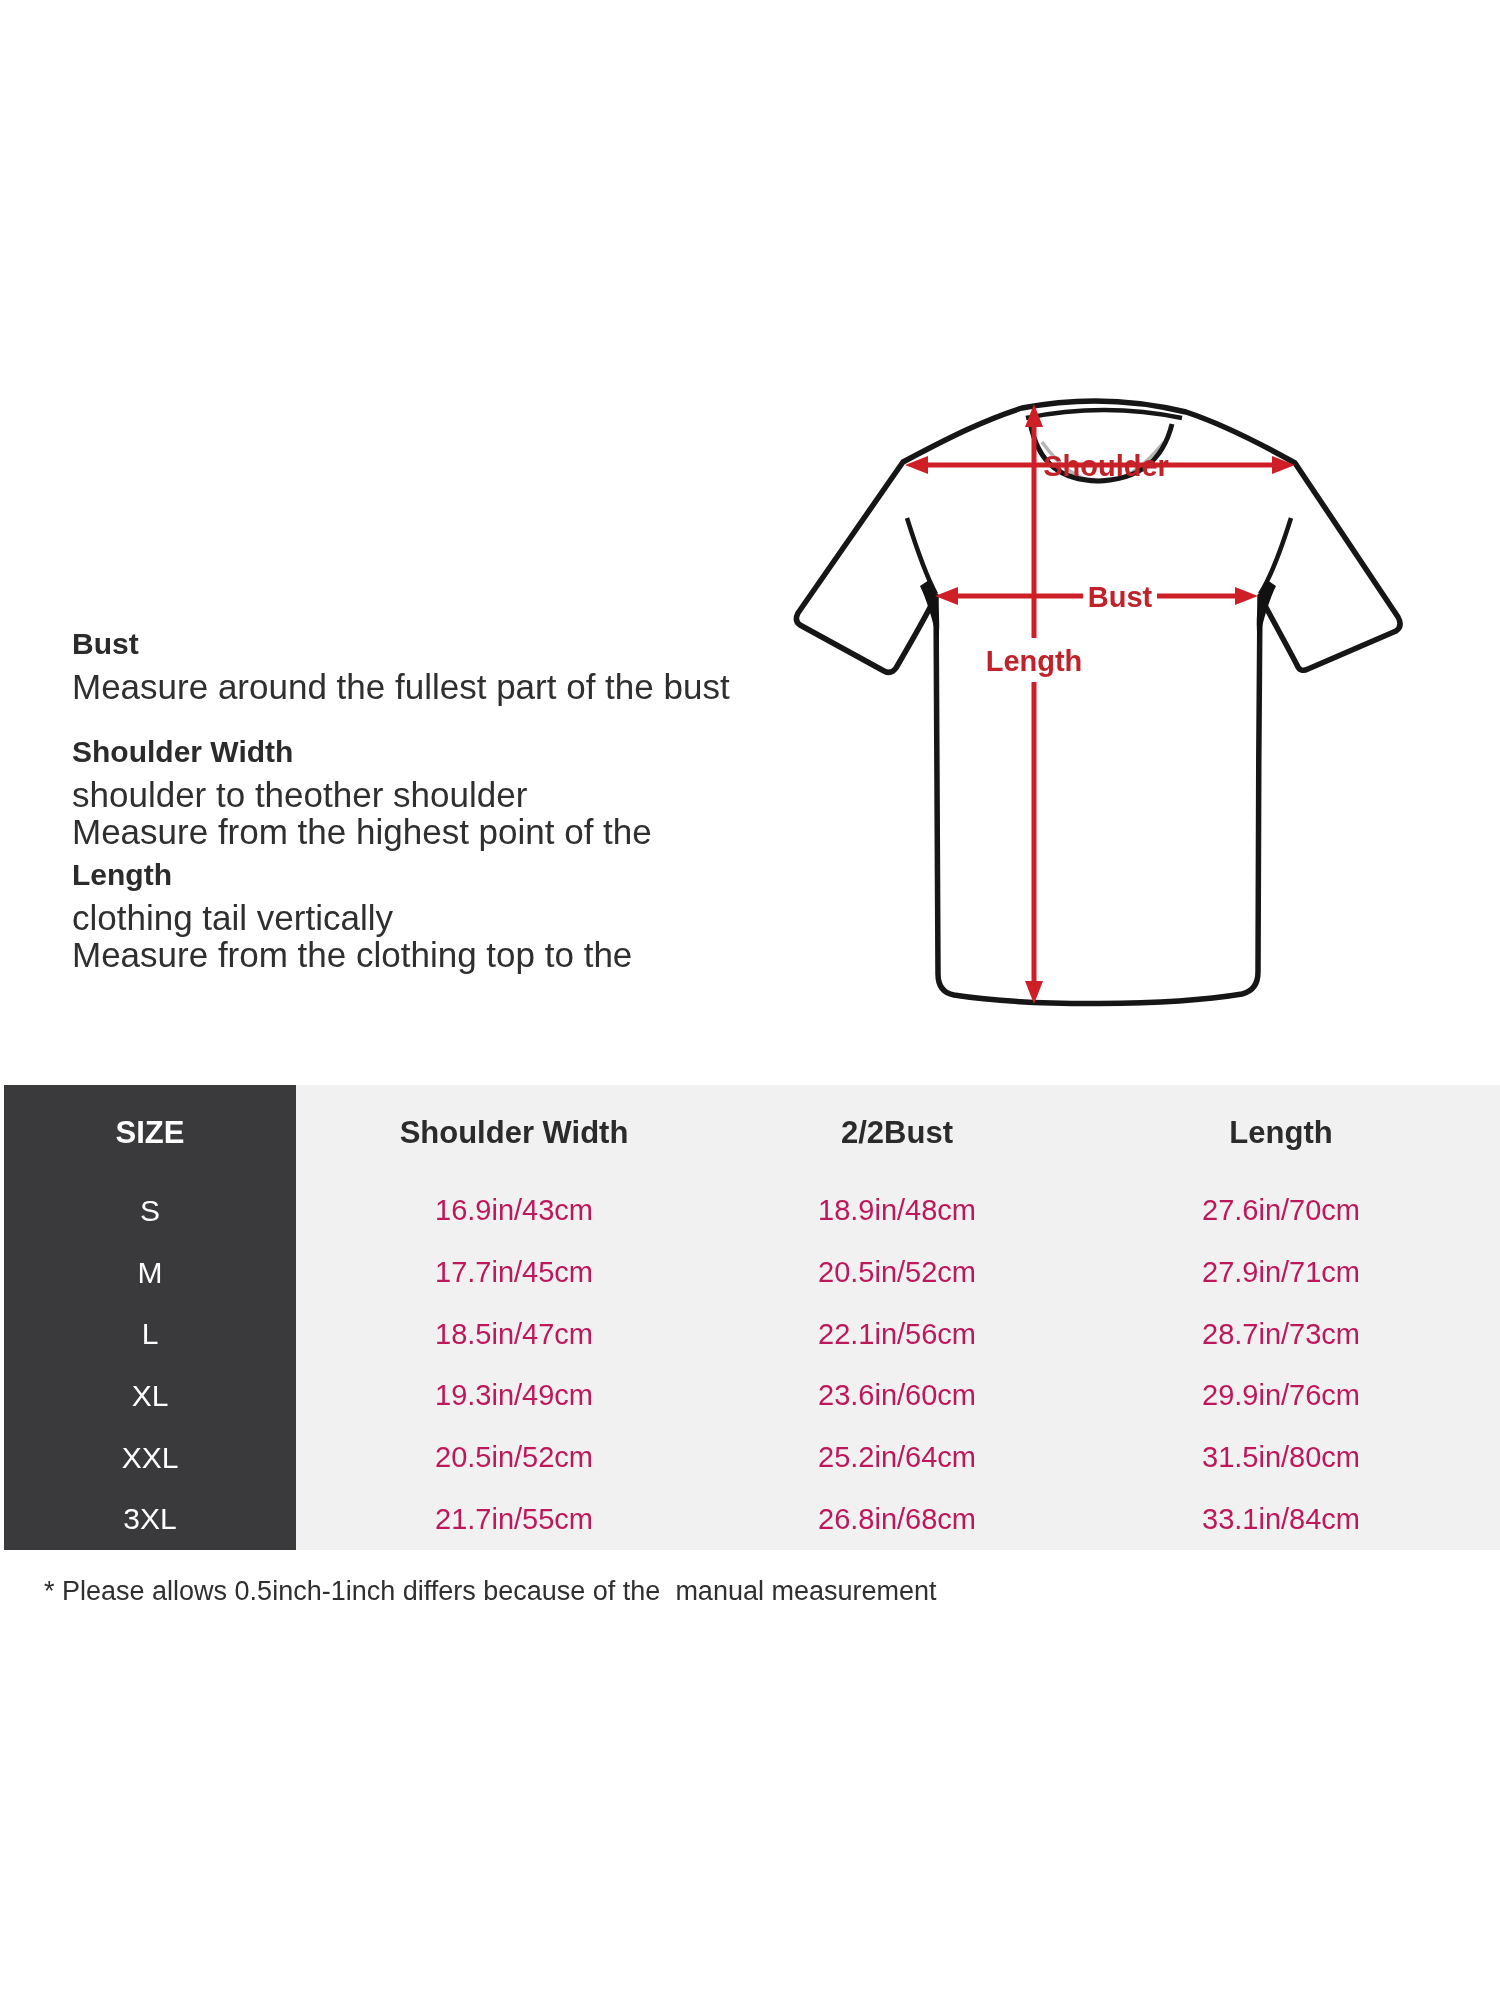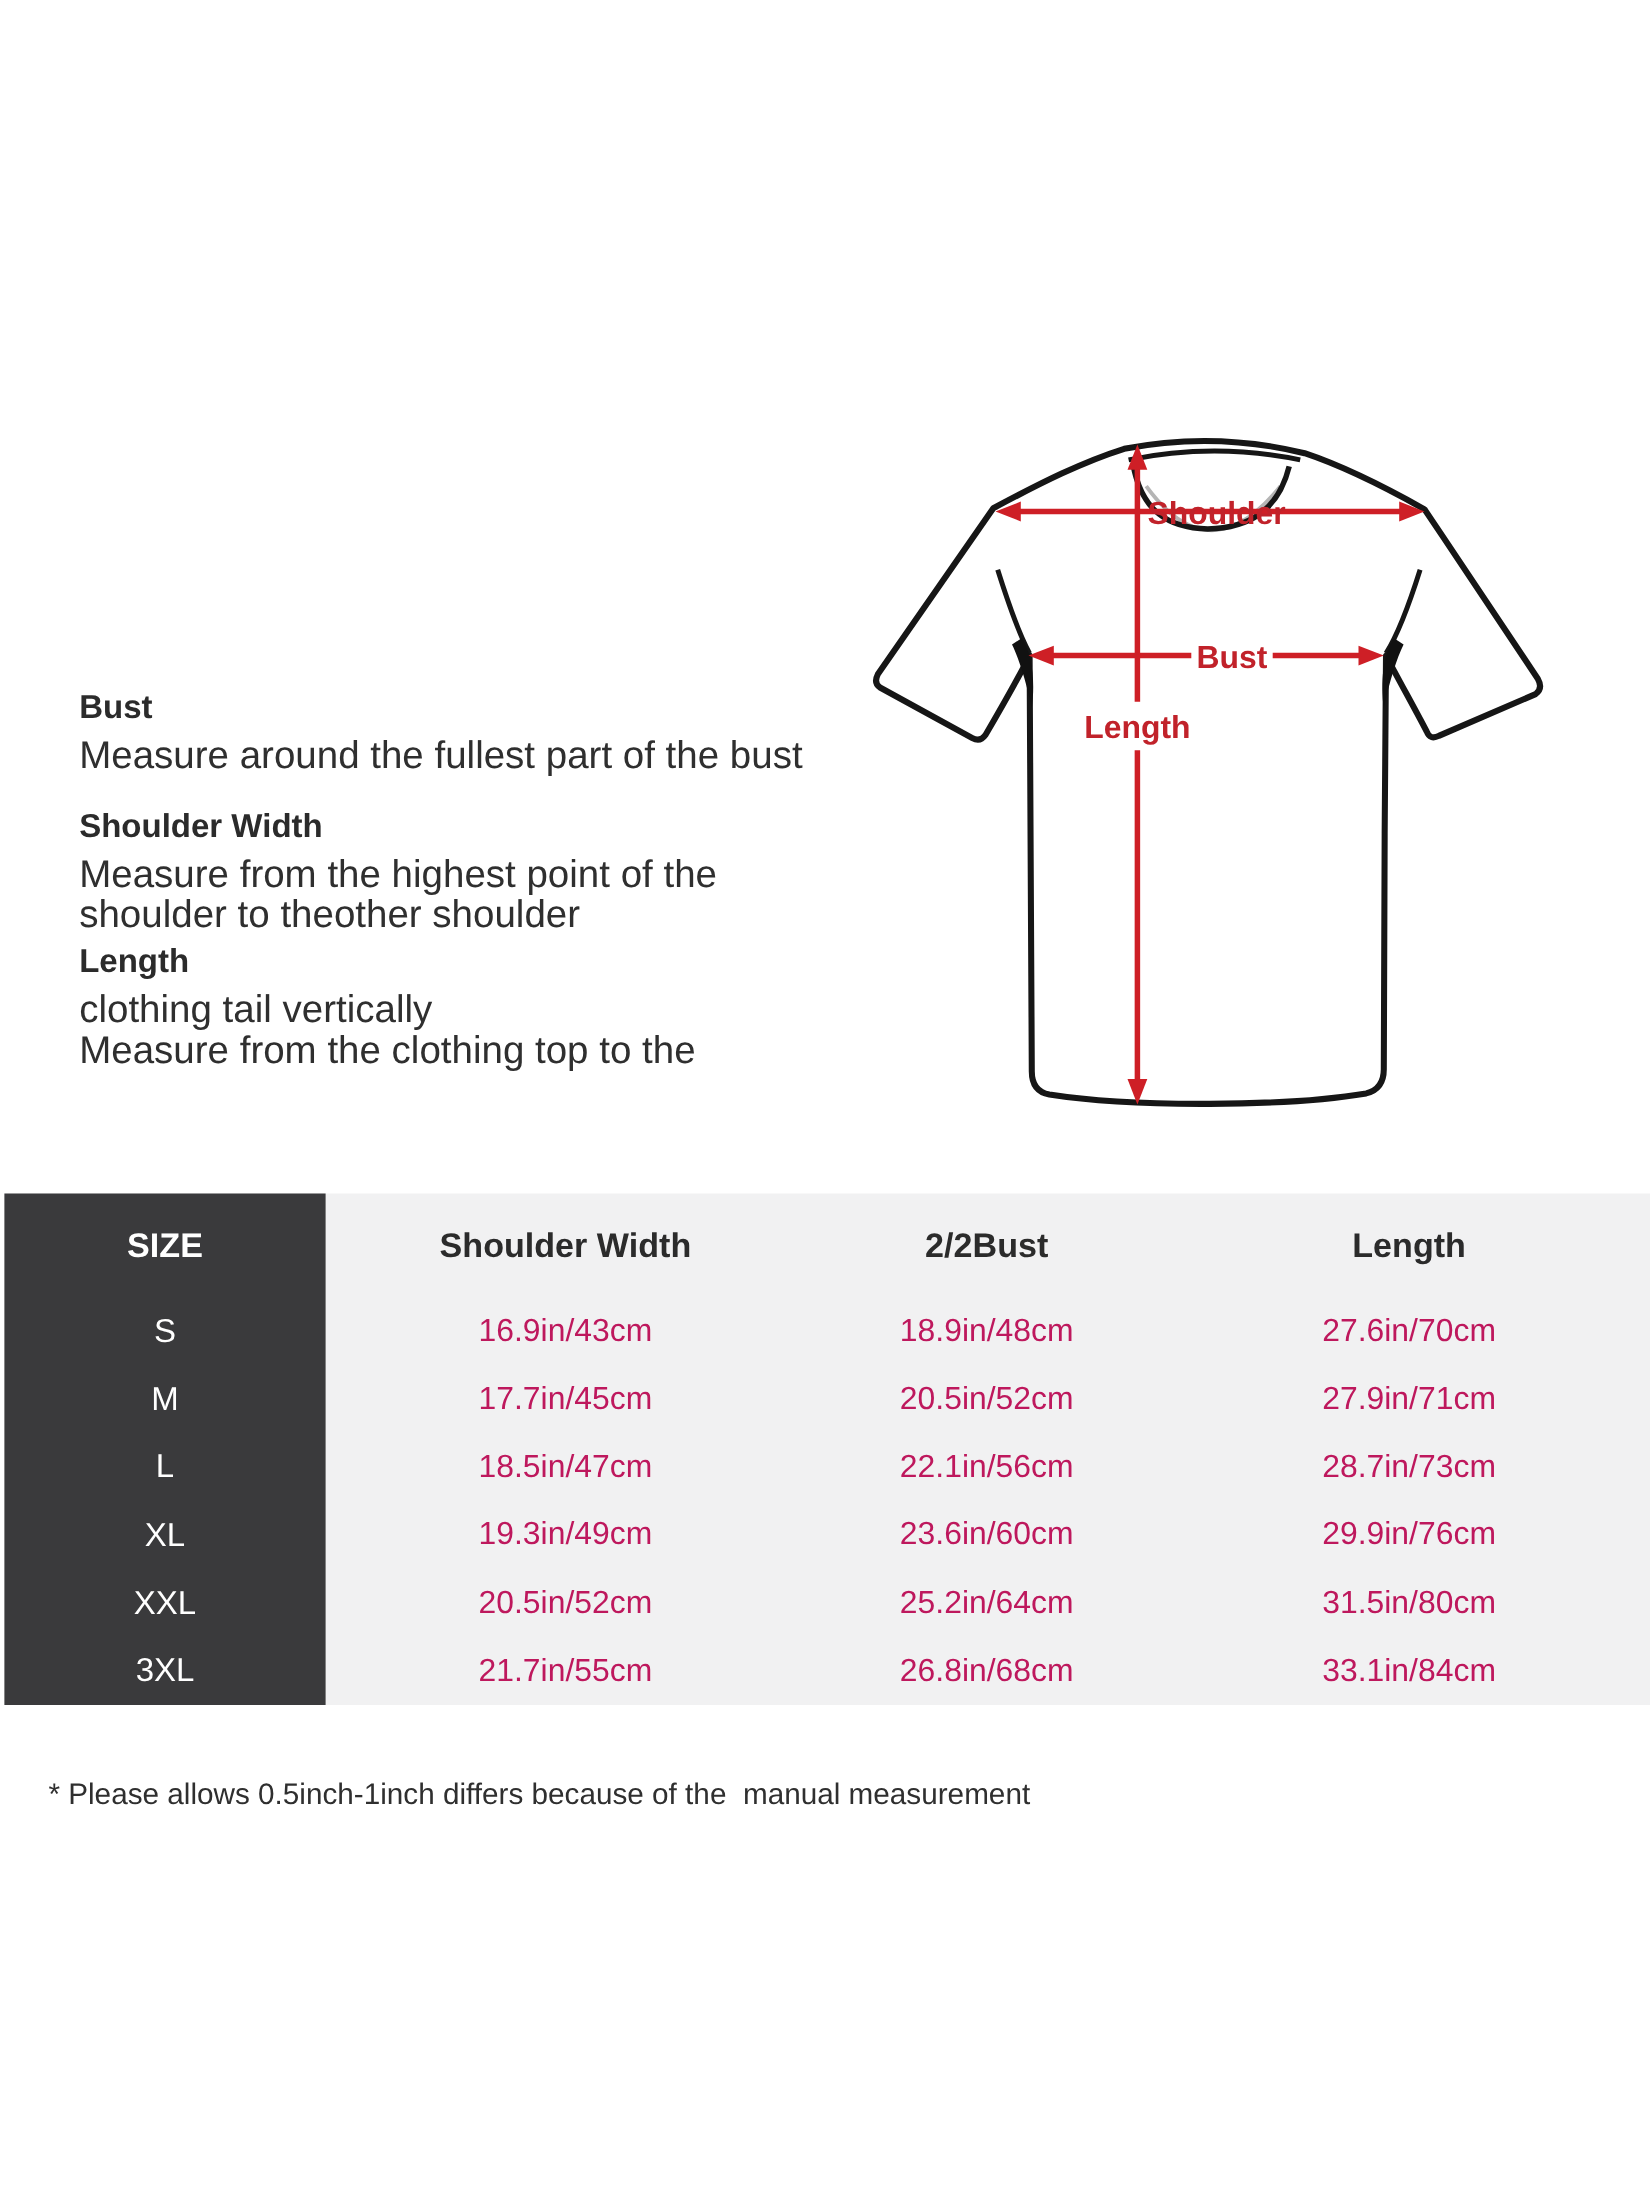--- a/index.html
+++ b/index.html
@@ -36,39 +36,39 @@
     grid-template-rows:95px repeat(6,61.7px);
     text-align:center;
   }
   .cell{display:flex;align-items:center;justify-content:center;}
   .cell.hdr{font-size:31px;font-weight:bold;color:#2b2b2b;}
   .cell.hdr-size{font-size:31px;font-weight:bold;color:#ffffff;}
   .cell.size-label{font-size:30px;color:#ffffff;}
   .cell.val{font-size:29px;color:#be185d;}
   
   .footnote{
-    position:absolute;left:44px;top:1614px;margin:0;font-size:27px;line-height:34px;
+    position:absolute;left:44px;top:1574px;margin:0;font-size:27px;line-height:34px;
     color:#2f2f2f;white-space:pre-wrap;
   }
 </style>
 </head>
 <body>
 
 <div class="page">
 
 
   <section class="instructions">
     <div class="instr instr-1">
       <h3>Bust</h3>
       <div class="line">Measure around the fullest part of the bust</div>
     </div>
     <div class="instr instr-2">
       <h3>Shoulder Width</h3>
+      <div class="line">shoulder to theother shoulder</div>
       <div class="line">Measure from the highest point of the</div>
-      <div class="line">shoulder to theother shoulder</div>
     </div>
     <div class="instr instr-3">
       <h3>Length</h3>
       <div class="line">clothing tail vertically</div>
       <div class="line">Measure from the clothing top to the</div>
     </div>
   </section>
 
   <figure class="diagram">
     <svg viewBox="0 0 760 650">

